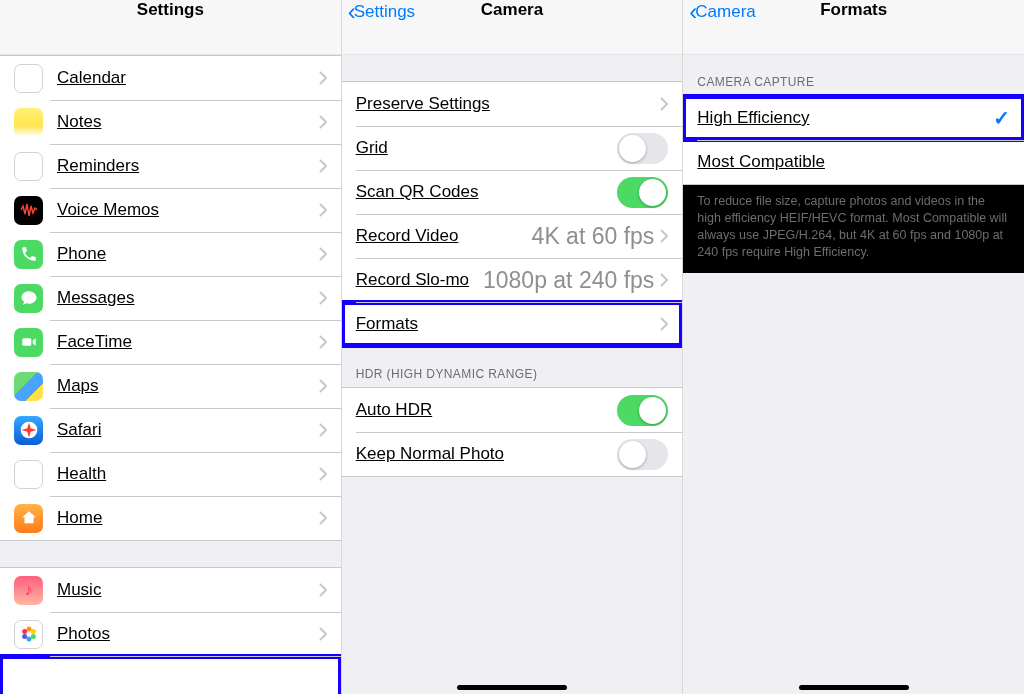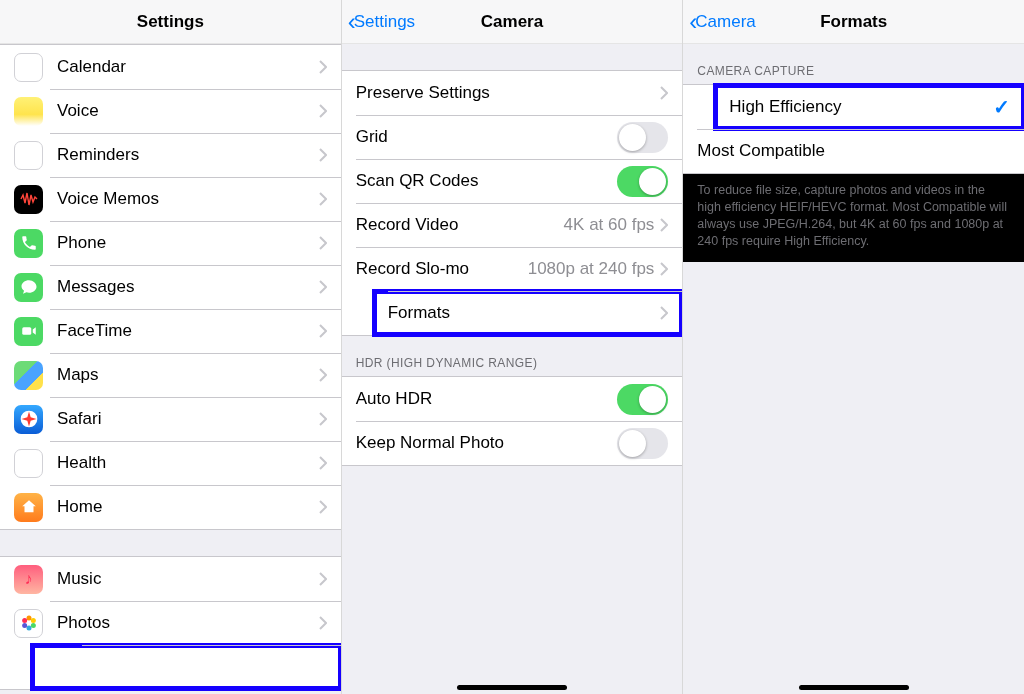--- a/index.html
+++ b/index.html
@@ -2,42 +2,42 @@
 <html><head>
 <meta charset="utf-8">
 <style>
   * { box-sizing: border-box; margin: 0; padding: 0; }
   html, body { width: 1024px; height: 694px; font-family: -apple-system, "Helvetica Neue", Arial, sans-serif; background:#fff; }
   .wrap { display:flex; width:1024px; height:694px; }
   .panel { flex:1 1 0; height:100%; border-right:1px solid #d8d8d8; background:#efeff4; display:flex; flex-direction:column; overflow:hidden; }
   .panel:last-child { border-right:none; }
 
   
-  .navbar { height:44px; background:#f7f7f8; display:flex; align-items:center; justify-content:center; position:relative; border-bottom:1px solid #e5e5e5; }
+  .navbar { height:55px; background:#f7f7f8; display:flex; align-items:flex-start; justify-content:center; position:relative; border-bottom:1px solid #e5e5e5; }
   .navbar .title { font-weight:600; font-size:17px; color:#000; }
   .navbar .back { position:absolute; left:6px; display:flex; align-items:center; color:#007aff; font-size:17px; cursor:pointer; }
   .navbar .back .chev { font-size:24px; line-height:1; margin-right:-2px; font-weight:400; }
 
   
   .scroll { flex:1; overflow:auto; }
   .group-spacer { height:26px; background:#efeff4; }
   .section-header { font-size:12px; letter-spacing:0.4px; color:#6d6d72; padding:20px 4px 6px 14px; background:#efeff4; text-transform:uppercase; }
   .section-footer { font-size:12.5px; color:#6d6d72; padding:8px 14px 12px 14px; background:#000000; line-height:1.35; }
   ul { list-style:none; background:#fff; border-top:0.5px solid #c8c7cc; border-bottom:0.5px solid #c8c7cc; }
   li.row { display:flex; align-items:center; min-height:44px; padding:0 14px 0 14px; position:relative; }
   li.row + li.row::before { content:""; position:absolute; left:50px; right:0; top:0; height:0.5px; background:#c8c7cc; }
   li.row.noicon + li.row.noicon::before, li.row.noicon:first-child + li.row.noicon::before { left:14px; }
   li.row.noicon::before{ left:14px; }
   .row .icon { width:29px; height:29px; border-radius:7px; margin-right:14px; flex:0 0 auto; display:flex; align-items:center; justify-content:center; font-size:16px; color:#fff; }
-  .row .label { font-size:17px; color:#000; flex:1; }
-  .row .detail { font-size:17px; color:#8e8e93; margin-left:auto; padding-right:6px;text-align:center; }
+  .row .label { font-size:17px; color:#000; flex:1;text-decoration:underline; }
+  .row .detail { font-size:23px; color:#8e8e93; margin-left:auto; padding-right:6px;text-align:center; }
   .row .chevron { width:8px; height:14px; color:#c7c7cc; flex:0 0 auto; }
   .row .chevron svg { display:block; }
   .row .check { color:#007aff; font-size:20px; font-weight:600; }
-  .highlight { outline:5px solid #1500ff; outline-offset:-3px;margin-left:32px; }
+  .highlight { outline:5px solid #1500ff; outline-offset:-3px; }
 
   
   .switch { width:51px; height:31px; border-radius:16px; position:relative; background:#e5e5ea; flex:0 0 auto; }
   .switch.on { background:#4cd964; }
   .switch .knob { width:27px; height:27px; border-radius:50%; background:#fff; position:absolute; top:2px; left:2px; box-shadow:0 1px 3px rgba(0,0,0,0.3); transition:left .2s; }
   .switch.on .knob { left:22px; }
 
   
   .ic-calendar{background:#fff;border:0.5px solid #d1d1d6;color:#ff3b30;font-size:9px;font-weight:bold;flex-direction:column;padding-top:2px}
   .ic-notes{background:linear-gradient(#fff176,#ffe44d 60%,#fff);}
@@ -74,21 +74,21 @@
           <span class="icon ic-calendar"></span>
           <span class="label">Calendar</span>
           <span class="chevron">
               <svg class="chevsvg" viewBox="0 0 8 14">
                 <path d="M1 1l6 6-6 6"></path>
               </svg>
             </span>
         </li>
         <li class="row">
           <span class="icon ic-notes"></span>
-          <span class="label">Voice</span>
+          <span class="label">Notes</span>
           <span class="chevron">
               <svg class="chevsvg" viewBox="0 0 8 14">
                 <path d="M1 1l6 6-6 6"></path>
               </svg>
             </span>
         </li>
         <li class="row">
           <span class="icon ic-reminders">⋮</span>
           <span class="label">Reminders</span>
           <span class="chevron">

